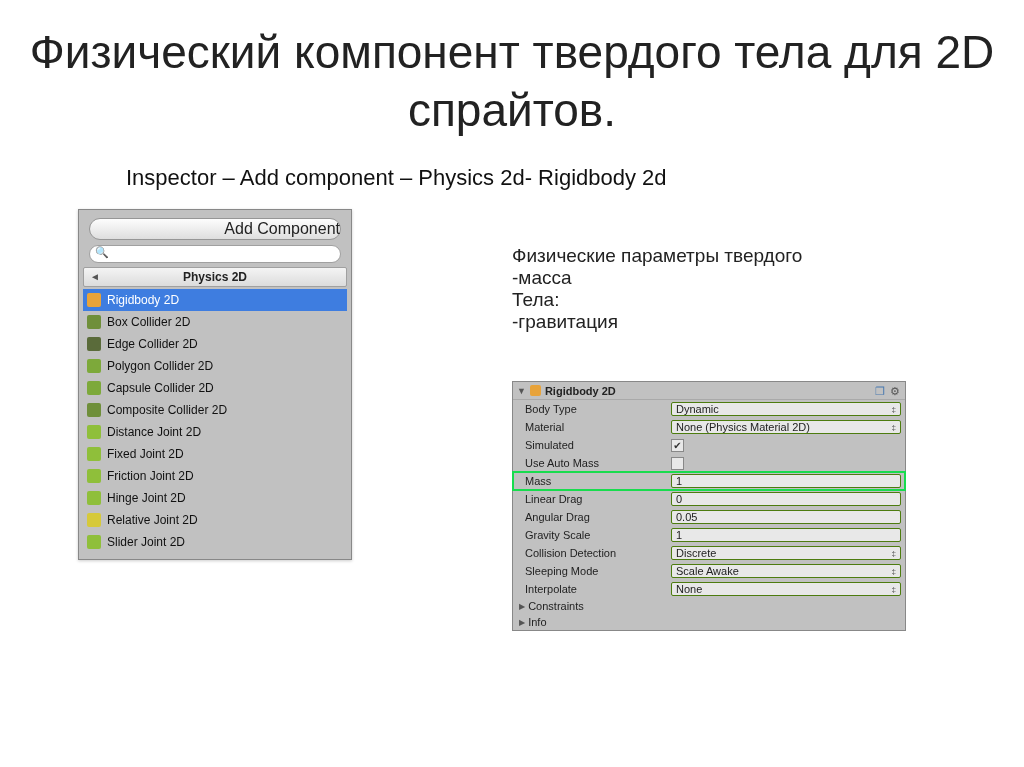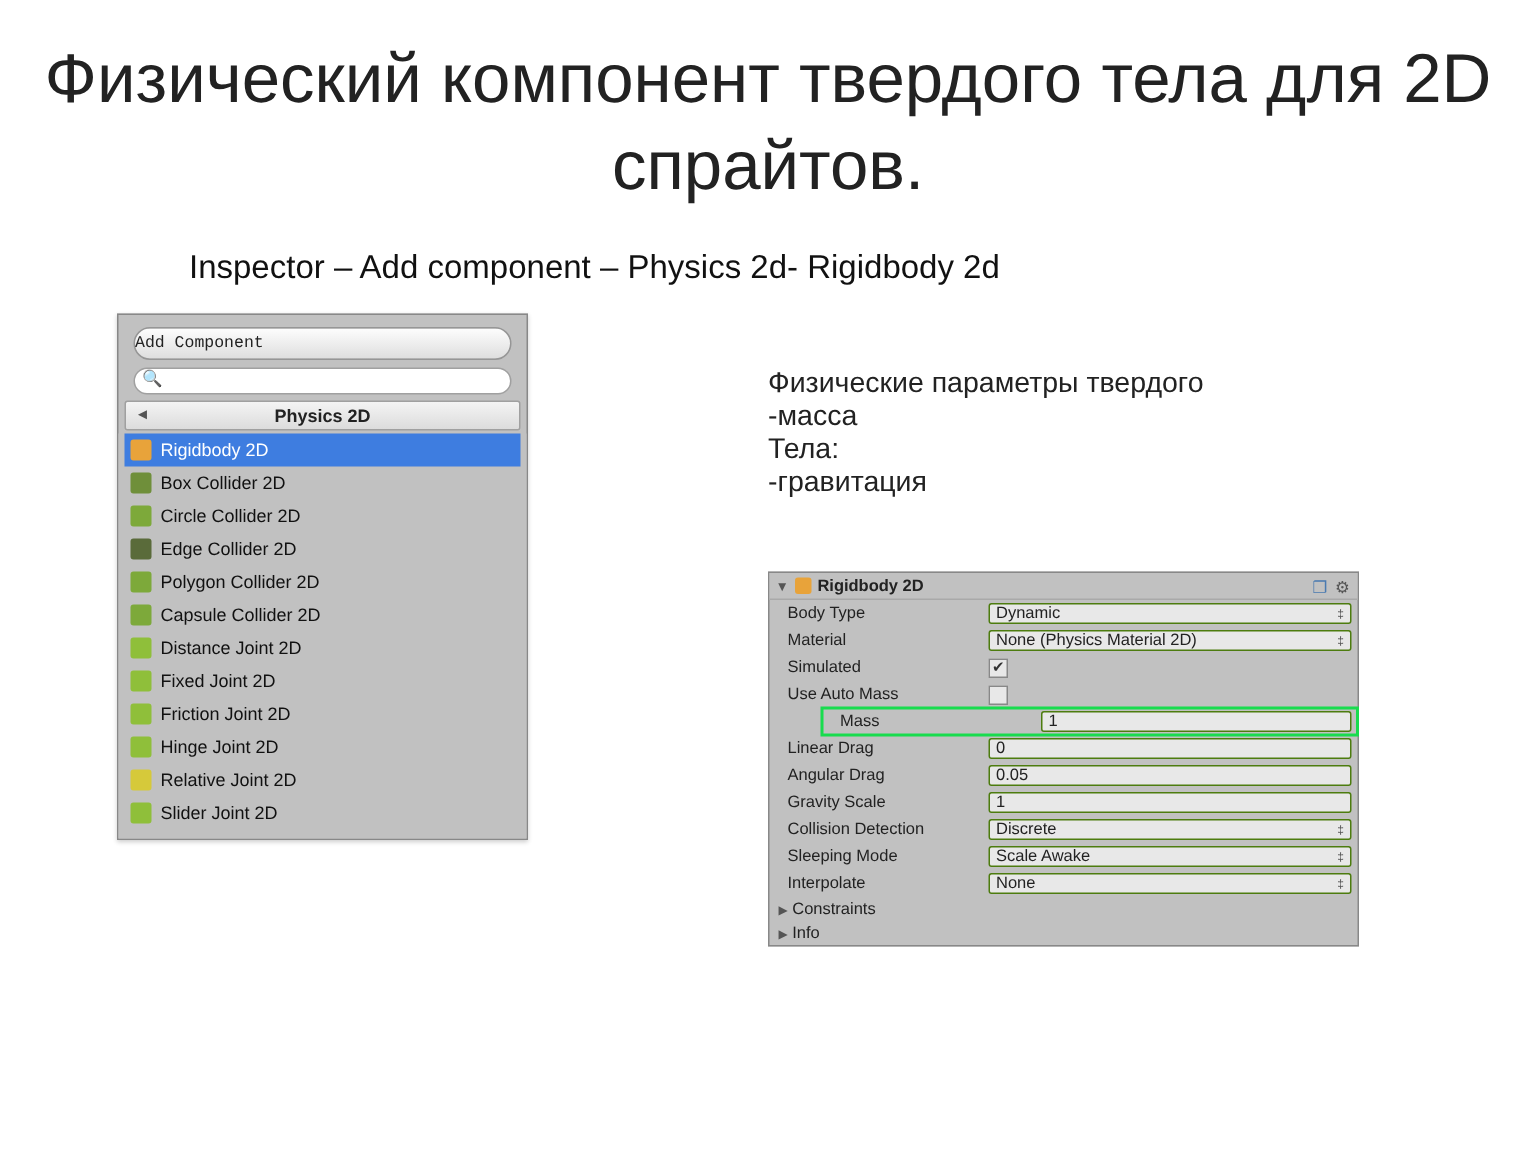--- a/index.html
+++ b/index.html
@@ -36,26 +36,25 @@
     background: #c1c1c1;
     border: 1px solid #888;
     box-shadow: 0 1px 3px rgba(0,0,0,0.2);
   }
   .addcomp-btn {
     margin: 8px 10px 4px;
     height: 22px;
     background: linear-gradient(#fdfdfd, #dedede);
     border: 1px solid #969696;
     border-radius: 11px;
-    font-size: 11px;
+    font-size: 16px;
     color: #222;
     display: flex;
     align-items: center;
-    justify-content: flex-start;
-    font-family: Liberation Mono, monospace;
+    justify-content: flex-end;
   }
   .search-wrap {
     margin: 2px 10px 4px;
     position: relative;
   }
   .search-input {
     width: 100%;
     height: 18px;
     border-radius: 9px;
     border: 1px solid #a0a0a0;
@@ -146,26 +145,25 @@
   }
   .insp-toggle {
     font-size: 9px;
     color: #555;
   }
   .insp-row {
     display: flex;
     align-items: center;
     height: 18px;
     padding: 0 4px 0 12px;
-    gap: 4px;
+    gap: 16px;
   }
   .insp-row.highlight {
     outline: 2px solid #18dc4e;
     outline-offset: -1px;
-    margin-left: 35px;
   }
   .insp-label {
     width: 130px;
     font-size: 11px;
   }
   .insp-field {
     flex: 1;
     height: 14px;
     background: #e8e8e8;
     border: 1px solid #4d7c0f;
@@ -233,34 +231,34 @@
     <div class="comp-list" id="comp-list">
         <div class="comp-item selected">
           <span class="ci-icon" style="background: rgb(232, 163, 58); border-radius: 2px;"></span>
           <span>Rigidbody 2D</span>
         </div>
         <div class="comp-item">
           <span class="ci-icon" style="background: rgb(111, 143, 58); border-radius: 2px;"></span>
           <span>Box Collider 2D</span>
         </div>
         <div class="comp-item">
-          <span class="ci-icon" style="background: rgb(125, 169, 58); border-radius: 2px;"></span>
-          <span>Circle Collider 2D</span>
-        </div>
-        <div class="comp-item">
           <span class="ci-icon" style="background: rgb(90, 107, 58); border-radius: 2px;"></span>
           <span>Edge Collider 2D</span>
         </div>
         <div class="comp-item">
           <span class="ci-icon" style="background: rgb(125, 169, 58); border-radius: 2px;"></span>
           <span>Polygon Collider 2D</span>
         </div>
         <div class="comp-item">
           <span class="ci-icon" style="background: rgb(125, 169, 58); border-radius: 2px;"></span>
           <span>Capsule Collider 2D</span>
+        </div>
+        <div class="comp-item">
+          <span class="ci-icon" style="background: rgb(111, 143, 58); border-radius: 2px;"></span>
+          <span>Composite Collider 2D</span>
         </div>
         <div class="comp-item">
           <span class="ci-icon" style="background: rgb(143, 191, 58); border-radius: 2px;"></span>
           <span>Distance Joint 2D</span>
         </div>
         <div class="comp-item">
           <span class="ci-icon" style="background: rgb(143, 191, 58); border-radius: 2px;"></span>
           <span>Fixed Joint 2D</span>
         </div>
         <div class="comp-item">

